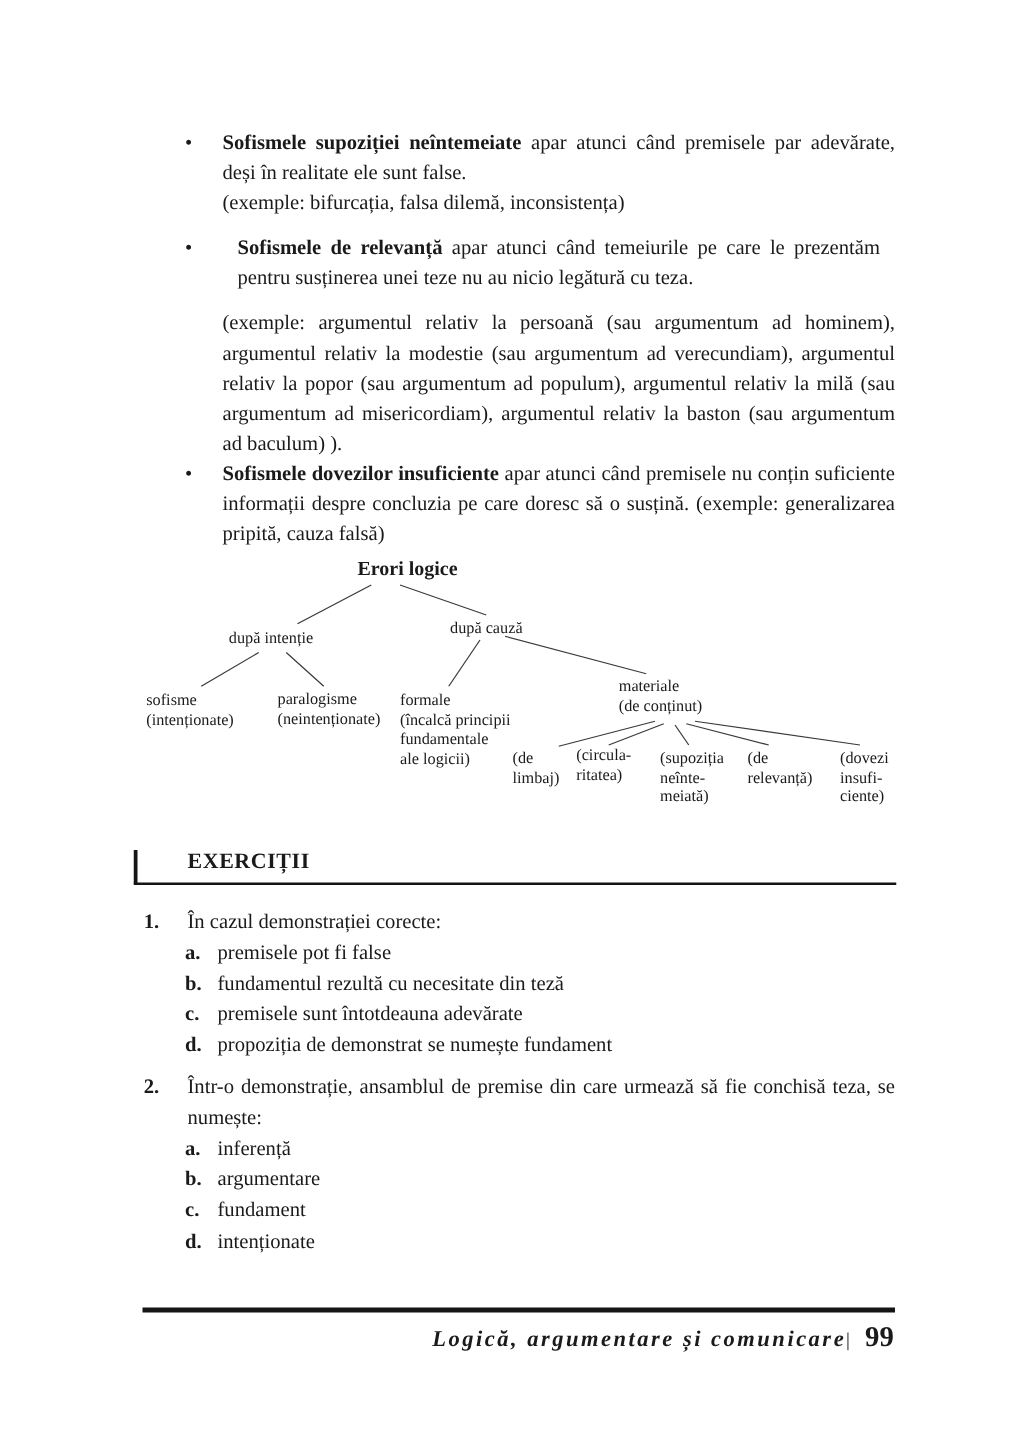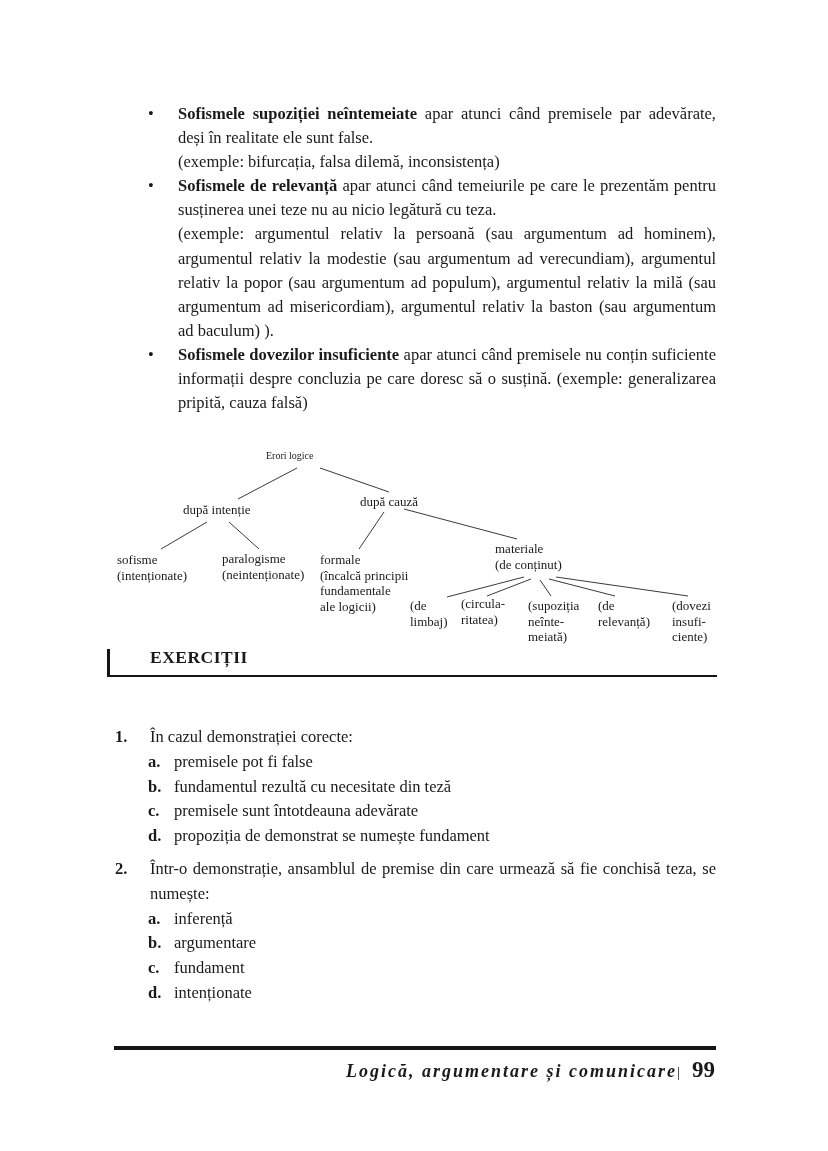--- a/index.html
+++ b/index.html
@@ -44,28 +44,28 @@
     height: 215px;
   }
   .tree-lines { position: absolute; left: 0; top: 0; }
   .tree-label {
     position: absolute;
     font-size: 13px;
     line-height: 15.5px;
     white-space: pre-line;
     color: #1a1a1a;
   }
-  .tree-root { font-weight: normal; font-size: 10px; text-align: left; }
+  .tree-root { font-weight: bold; font-size: 16px; text-align: center; }
   .t-center { }
 
   
   .section-header {
     position: absolute;
     left: 107px;
-    top: 647px;
+    top: 678px;
     width: 610px;
     border-bottom: 2.5px solid #151515;
     padding-bottom: 7px;
     font-family: Liberation Serif, serif;
   }
   .section-accent-bar {
     position: absolute;
     left: 0;
     top: 2px;
     width: 3px;
@@ -132,21 +132,21 @@
   <div class="bullets">
 
     <div class="bullet-item">
       <span class="bullet-marker">•</span>
       <p style="margin:0;"><b class="bullet-title">Sofismele supoziției neîntemeiate</b><span> apar atunci când premisele par adevărate, deși în realitate ele sunt false.</span></p>
       <div>(exemple: bifurcația, falsa dilemă, inconsistența)</div>
     </div>
 
     <div class="bullet-item">
       <span class="bullet-marker">•</span>
-      <p style="margin:0;"><b class="bullet-title">Sofismele de relevanță</b><span> apar atunci când temeiurile pe care le prezentăm pentru susținerea unei teze nu au nicio legătură cu teza.</span></p>
+      <p style="margin:12px;"><b class="bullet-title">Sofismele de relevanță</b><span> apar atunci când temeiurile pe care le prezentăm pentru susținerea unei teze nu au nicio legătură cu teza.</span></p>
       <div>(exemple: argumentul relativ la persoană (sau argumentum ad hominem), argumentul relativ la modestie (sau argumentum ad verecundiam), argumentul relativ la popor (sau argumentum ad populum), argumentul relativ la milă (sau argumentum ad misericordiam), argumentul relativ la baston (sau argumentum ad baculum) ).</div>
     </div>
 
     <div class="bullet-item">
       <span class="bullet-marker">•</span>
       <p style="margin:0;"><b class="bullet-title">Sofismele dovezilor insuficiente</b><span> apar atunci când premisele nu conțin suficiente informații despre concluzia pe care doresc să o susțină. (exemple: generalizarea pripită, cauza falsă)</span></p>
     </div>
 
   </div>
 

